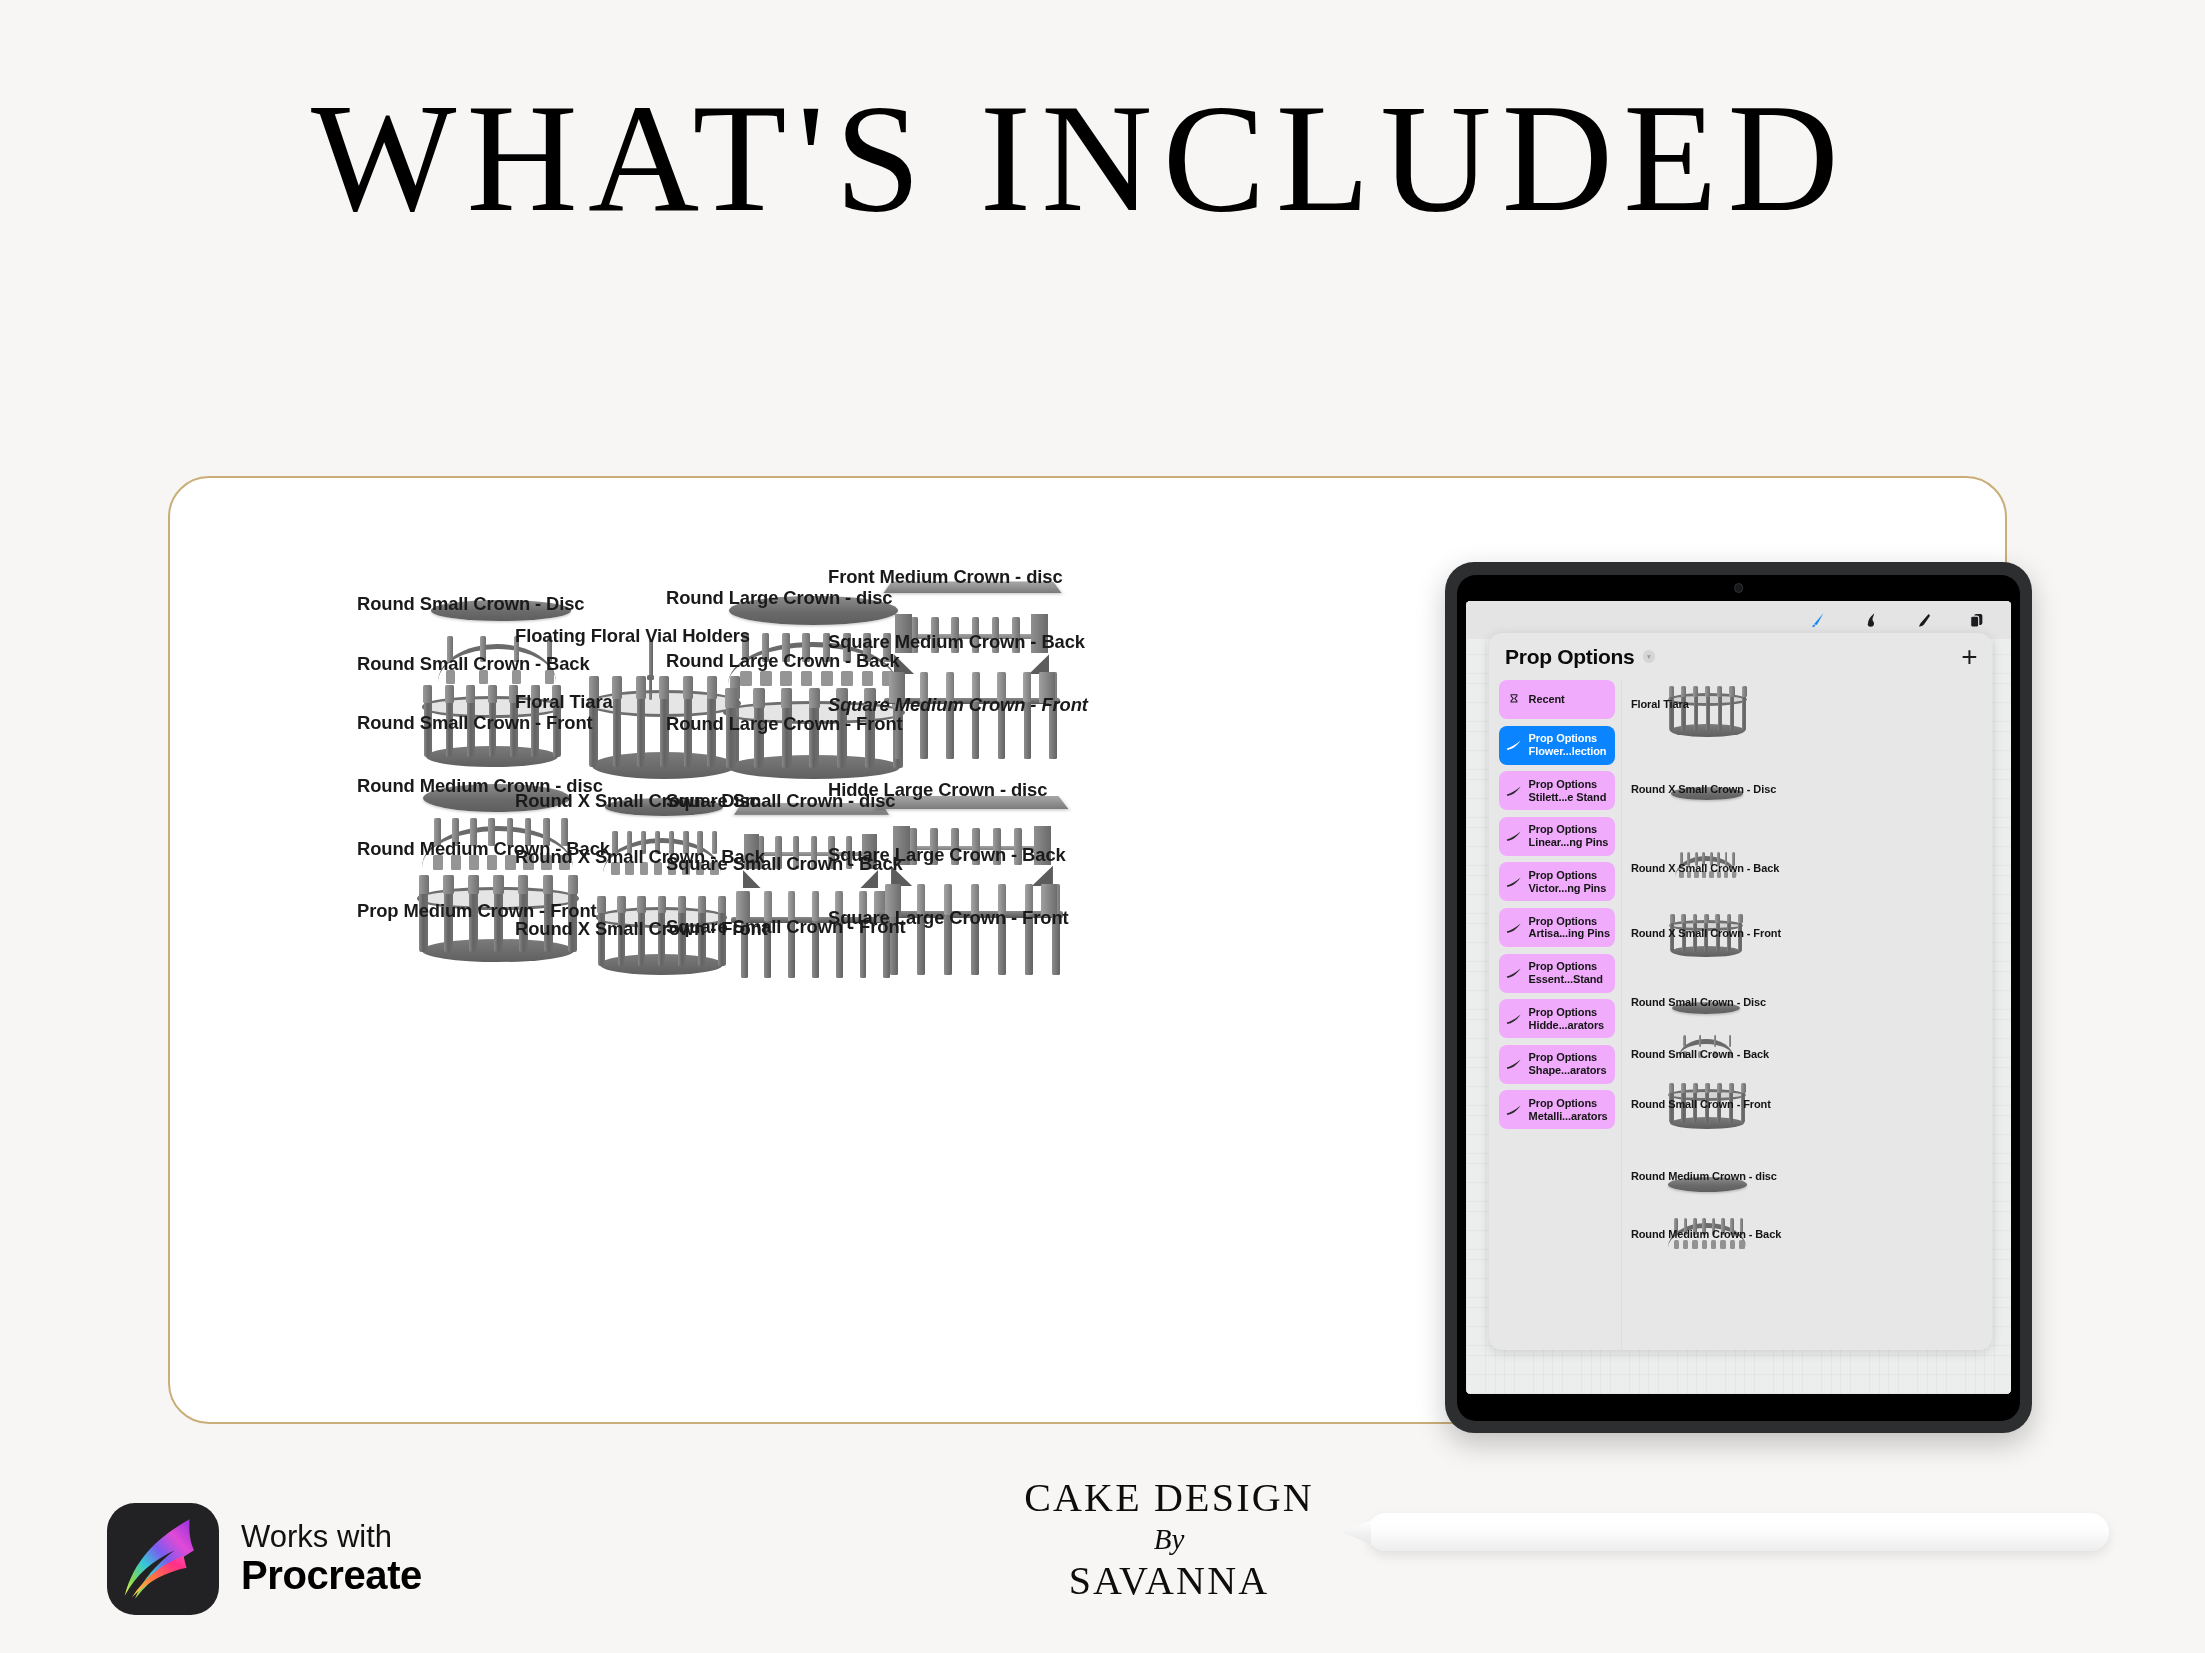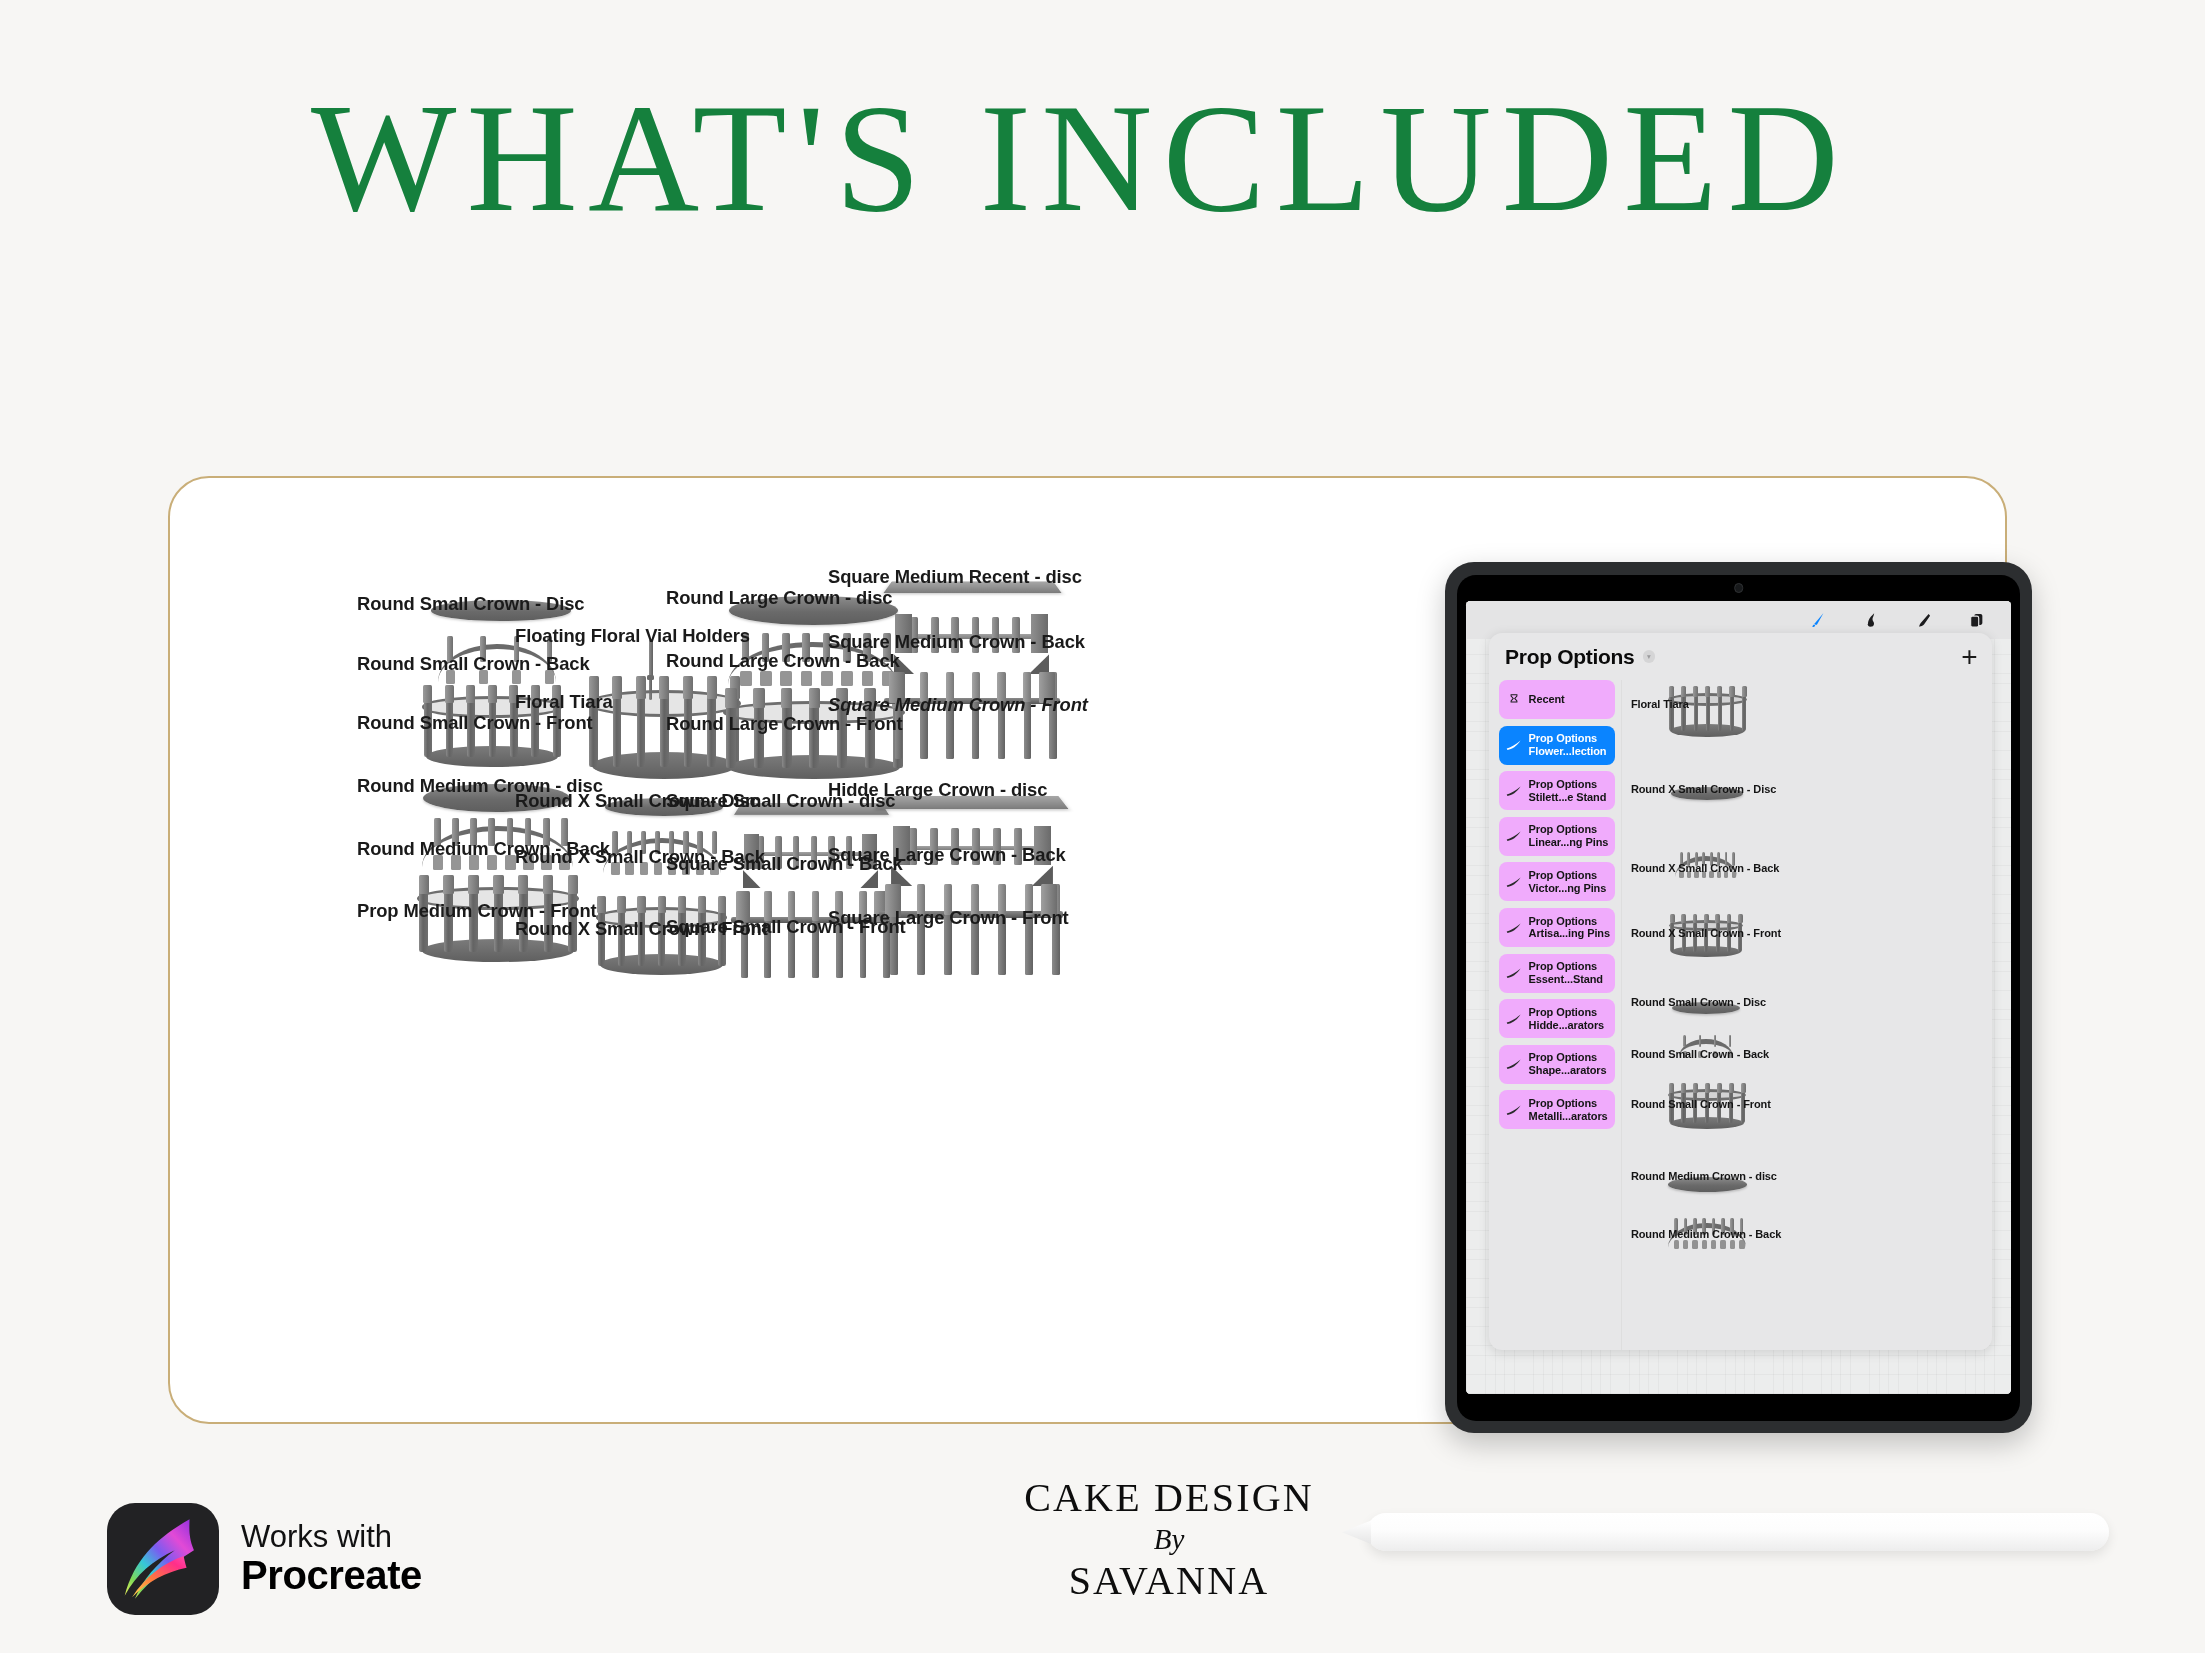--- a/index.html
+++ b/index.html
@@ -13,21 +13,21 @@
 
   
   #header { position:absolute; top:0; left:0; width:2205px; height:397px; }
   #main-title {
     position:absolute; top:81px; left:0; width:2160px;
     text-align:center;
     font-family:"Liberation Serif", serif;
     font-size:154px;
     font-weight:400;
     letter-spacing:10.3px;
-    color:#15803d;
+    color:#000000;
     line-height:1;
   }
   #subtitle {
     position:absolute; top:293px; left:0; width:2205px;
     text-align:center;
     font-family:"Liberation Sans", sans-serif;
     font-size:47px;
     font-weight:400;
     letter-spacing:9.6px;
     color:#151515;
@@ -567,21 +567,21 @@
             <div class="cap" style="left: 79.1333%;"></div>
             <div class="post" style="left: 94%;"></div>
             <div class="cap" style="left: 93.8%;"></div>
             <div class="corner" style="left: 3%;"></div>
             <div class="corner" style="left: 88%;"></div>
           </div>
         </div>
       </div>
       <div class="brush-col" style="left: 658px; width: 294px; height: 948px;">
         <div class="brush-item" style="left: 0px; top: 0px; width: 294px; height: 0.7px;">
-          <div class="brush-label" style="top: 88px; left: 0px;">Square Medium Recent - disc</div>
+          <div class="brush-label" style="top: 88px; left: 0px;">Front Medium Crown - disc</div>
           <div class="art slab" style="width: 169px; height: 23.5px; left: 60px; top: 97px;"></div>
         </div>
         <div class="brush-item" style="left: 0px; top: 0px; width: 294px; height: 0.7px;">
           <div class="brush-label" style="top: 153px; left: 0px;">Square Medium Crown - Back</div>
           <div class="art sq-back" style="width: 169px; height: 62px; left: 59px; top: 134px;">
             <div class="railb"></div>
             <div class="pkb" style="left: 14%;"></div>
             <div class="pkb" style="left: 26%;"></div>
             <div class="pkb" style="left: 38%;"></div>
             <div class="pkb" style="left: 50%;"></div>

